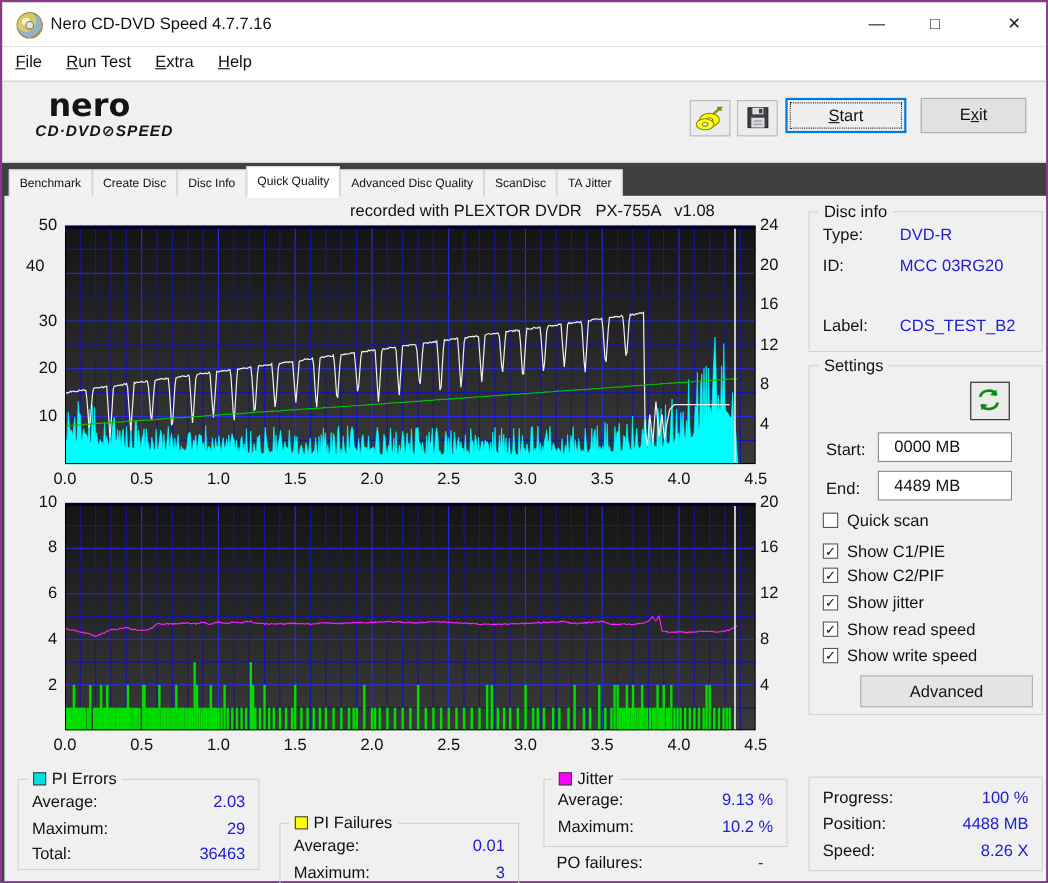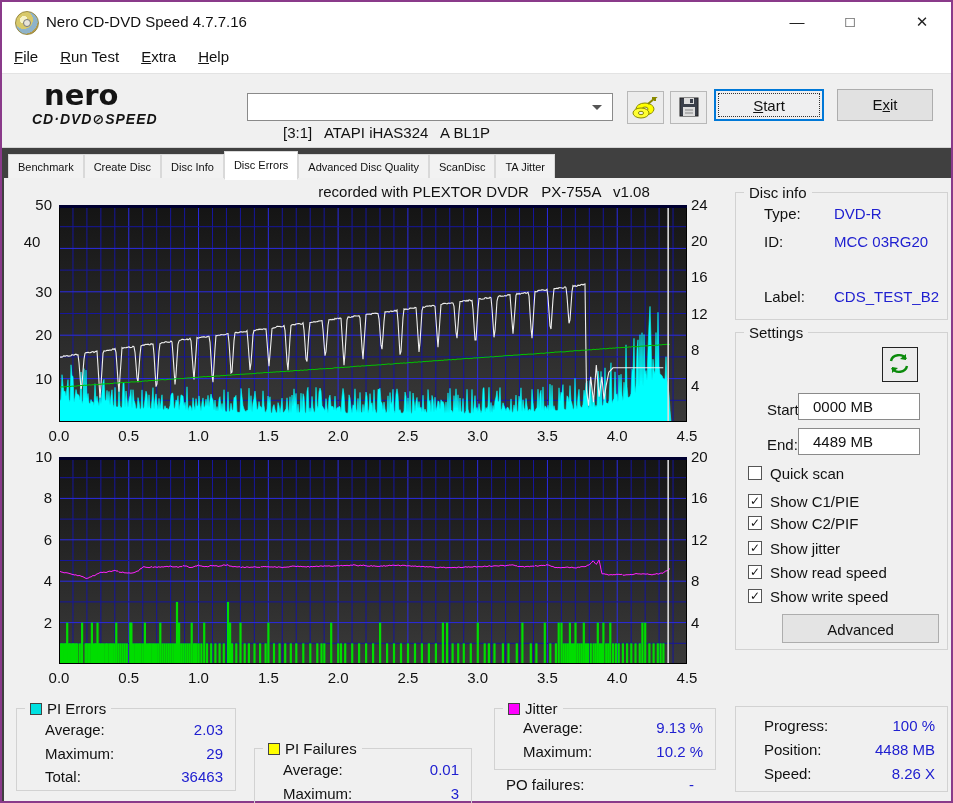--- a/index.html
+++ b/index.html
@@ -51,21 +51,21 @@
   .charttitle{position:absolute;left:130px;top:5px;width:700px;text-align:center;font-size:15px;
     color:#111;white-space:pre;}
   .axlab{position:absolute;font-size:15px;color:#111;width:40px;}
   .plotwrap{position:absolute;left:55px;width:628px;}
   
   .gbox{position:absolute;border:1px solid #d2d2d2;box-sizing:border-box;}
   .gbox .legend{position:absolute;top:-9px;left:8px;background:#f0f0f0;padding:0 5px;
     font-size:15px;color:#111;white-space:nowrap;}
   .legend .sw{display:inline-block;width:10px;height:10px;border:1px solid #444;
     vertical-align:-1px;margin-right:5px;}
-  .srow{position:absolute;left:28px;right:12px;height:22px;font-size:15px;}
+  .srow{position:absolute;left:12px;right:12px;height:22px;font-size:15px;}
   .srow .lab{position:absolute;left:0;color:#111;}
   .srow .val{position:absolute;right:0;color:#2020d0;text-align:right;white-space:pre;}
   .cbrow{position:absolute;left:12px;height:20px;font-size:15px;color:#111;}
   .cbbox{position:absolute;left:0;top:1px;width:14px;height:14px;background:#fff;
     border:1px solid #555;box-sizing:border-box;text-align:center;line-height:12px;font-size:12px;color:#111;}
   .cblab{position:absolute;left:22px;top:0;white-space:nowrap;}
   .input{position:absolute;background:#fff;border:1px solid #8a8a8a;box-sizing:border-box;
     font-size:15px;color:#111;line-height:25px;padding-left:14px;}
   svg{display:block;}
 </style>
@@ -80,24 +80,20 @@
     <div class="winbtn" style="left:772px;"><span>—</span></div>
     <div class="winbtn" style="left:825px;"><span>□</span></div>
     <div class="winbtn" style="left:897px;"><span>✕</span></div>
   </div>
 
   <div class="menubar" id="menubar"><span class="menuitem"><u>F</u>ile</span><span class="menuitem"><u>R</u>un Test</span><span class="menuitem"><u>E</u>xtra</span><span class="menuitem"><u>H</u>elp</span></div>
 
   <div class="toolbar">
     <div class="logo1">nero</div>
     <div class="logo2">CD·DVD⊘SPEED</div>
-    <div class="combo">
-      <span>[3:1]   ATAPI iHAS324   A BL1P</span>
-      <span class="chev"></span>
-    </div>
     <div class="toolbtn" style="left:625px;">
       <svg width="35" height="31" viewBox="0 0 35 31">
         <ellipse cx="17" cy="17" rx="9" ry="6" fill="#ffff00" stroke="#8a8a00"></ellipse>
         <ellipse cx="17" cy="17" rx="3" ry="2" fill="#f0f0f0" stroke="#8a8a00"></ellipse>
         <path d="M20 12 L27 6 L24 6 M27 6 L27 9" stroke="#8a8a00" stroke-width="2" fill="none"></path>
         <ellipse cx="13" cy="21" rx="8" ry="5" fill="#ffff33" stroke="#8a8a00"></ellipse>
         <ellipse cx="13" cy="21" rx="2.6" ry="1.7" fill="#f0f0f0" stroke="#8a8a00"></ellipse>
       </svg>
     </div>
     <div class="toolbtn" style="left:668px;">
@@ -112,21 +108,21 @@
     </div>
     <div class="pushbtn focused" style="left:712px;width:110px;">
       <span class="inner"></span>
       <span><u>S</u>tart</span>
     </div>
     <div class="pushbtn" style="left:835px;width:96px;">
       <span>E<u>x</u>it</span>
     </div>
   </div>
 
-  <div class="tabbar" id="tabbar"><span class="tab">Benchmark</span><span class="tab">Create Disc</span><span class="tab">Disc Info</span><span class="tab active">Disc Errors</span><span class="tab">Advanced Disc Quality</span><span class="tab">ScanDisc</span><span class="tab">TA Jitter</span></div>
+  <div class="tabbar" id="tabbar"><span class="tab">Benchmark</span><span class="tab">Create Disc</span><span class="tab">Disc Info</span><span class="tab active">Quick Quality</span><span class="tab">Advanced Disc Quality</span><span class="tab">ScanDisc</span><span class="tab">TA Jitter</span></div>
 
   <div class="content">
 
     <div class="charttitle">recorded with PLEXTOR DVDR   PX-755A   v1.08</div>
 
     <div class="plotwrap" id="plot1" style="top:27px;height:217px;">
         <svg width="628" height="217">
           <defs>
             <linearGradient id="g41" x1="0" y1="0" x2="0" y2="1">
               <stop offset="0%" stop-color="#141414"></stop>

